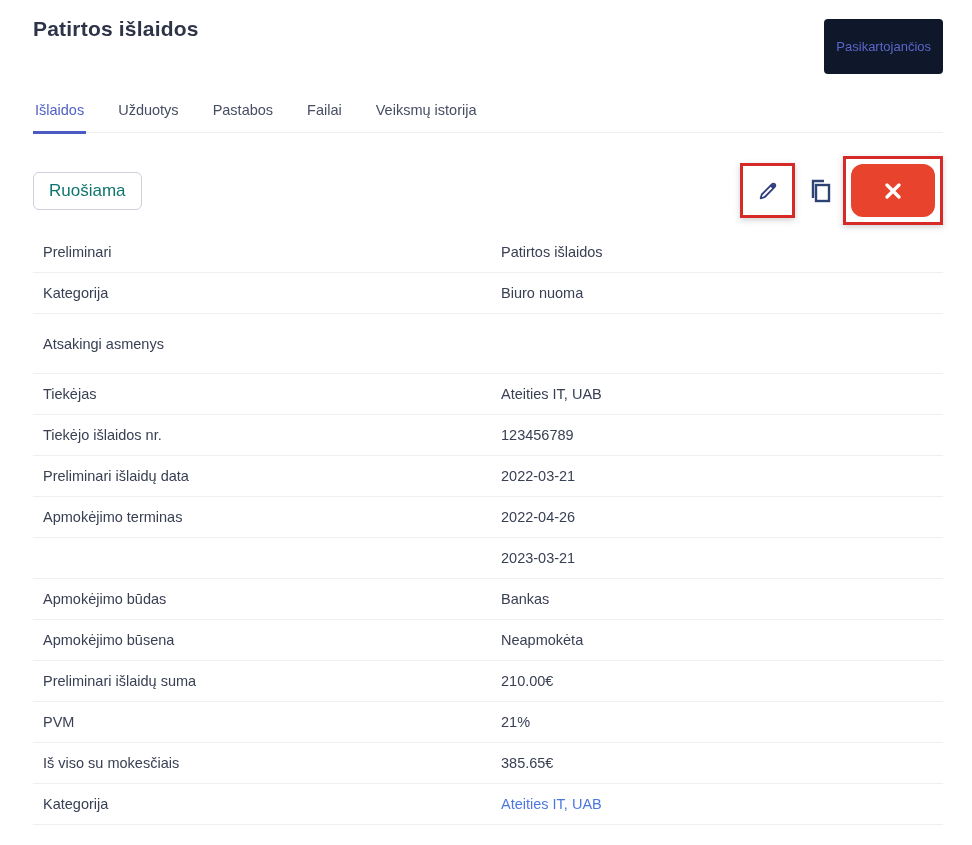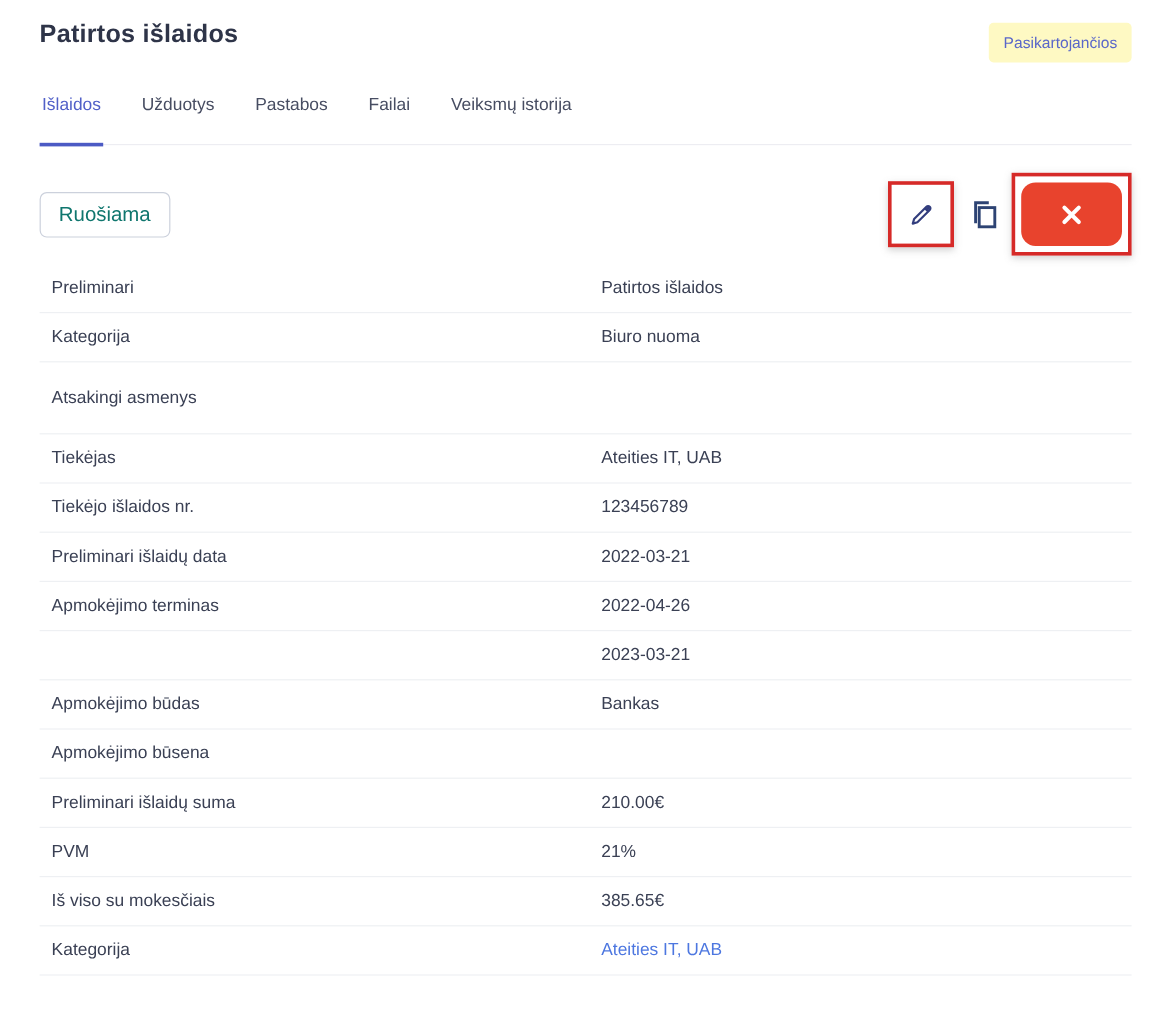--- a/index.html
+++ b/index.html
@@ -17,40 +17,40 @@
     justify-content: space-between;
     align-items: flex-start;
   }
   .page-title {
     font-size: 21px;
     font-weight: 600;
     color: #2e3448;
     letter-spacing: .2px;
   }
   .badge {
-    background: #fef9c3;
+    background: #0f172a;
     color: #5a67c9;
     font-size: 13px;
-    padding: 9px 12px;
+    padding: 20px 12px;
     border-radius: 4px;
     margin-top: 2px;
     white-space: nowrap;
   }
 
   
   .tabs {
     display: flex;
     gap: 30px;
     margin-top: 28px;
     border-bottom: 1px solid #ededf2;
   }
   .tab {
     font-size: 14.5px;
     color: #474d62;
-    padding: 0 2px 23px 2px;
+    padding: 0 2px 13px 2px;
     cursor: pointer;
     border-bottom: 3px solid transparent;
     margin-bottom: -2px;
   }
   .tab.active {
     color: #5160c8;
     border-bottom-color: #4c5ac4;
   }
 
   
@@ -236,20 +236,21 @@
       <div class="detail-value">2023-03-21</div>
     </div>
 
     <div class="detail-row">
       <div class="detail-label">Apmokėjimo būdas</div>
       <div class="detail-value">Bankas</div>
     </div>
 
     <div class="detail-row">
       <div class="detail-label">Apmokėjimo būsena</div>
+      <div class="detail-value">Neapmokėta</div>
     </div>
 
     <div class="detail-row">
       <div class="detail-label">Preliminari išlaidų suma</div>
       <div class="detail-value">210.00€</div>
     </div>
 
     <div class="detail-row">
       <div class="detail-label">PVM</div>
       <div class="detail-value">21%</div>

